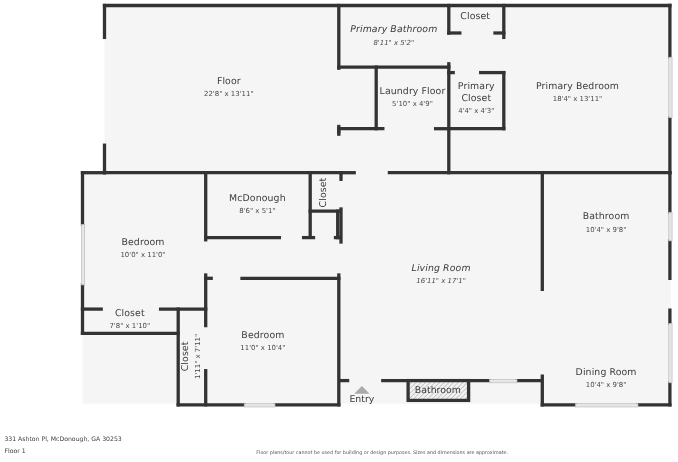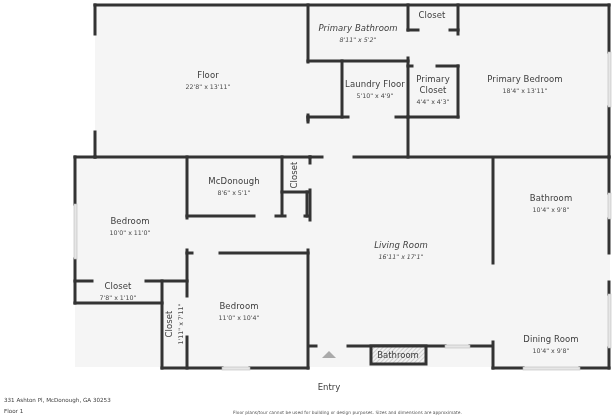--- a/index.html
+++ b/index.html
@@ -184,17 +184,17 @@
 <div class="lbl" style="left:239px;top:311px;">
   <span class="n">Bedroom</span>
   <span class="d">11'0" x 10'4"</span>
 </div>
 <div class="lbl vert" style="left:174px;top:324px;">
   <span class="n">Closet</span>
   <span class="d">1'11" x 7'11"</span>
 </div>
 
 <div class="fp-lbl" style="left:398px;top:355px;">Bathroom</div>
-<div class="entry-lbl" style="left:329px;top:387px;">Entry</div>
+<div class="entry-lbl" style="left:329px;top:363px;">Entry</div>
 
 <div class="footer" style="left:4px;top:397px;">331 Ashton Pl, McDonough, GA 30253</div>
 <div class="footer" style="left:4px;top:408px;">Floor 1</div>
 <div class="disclaimer" style="left:233px;top:410px;">Floor plans/tour cannot be used for building or design purposes. Sizes and dimensions are approximate.</div>
 
 </body></html>

